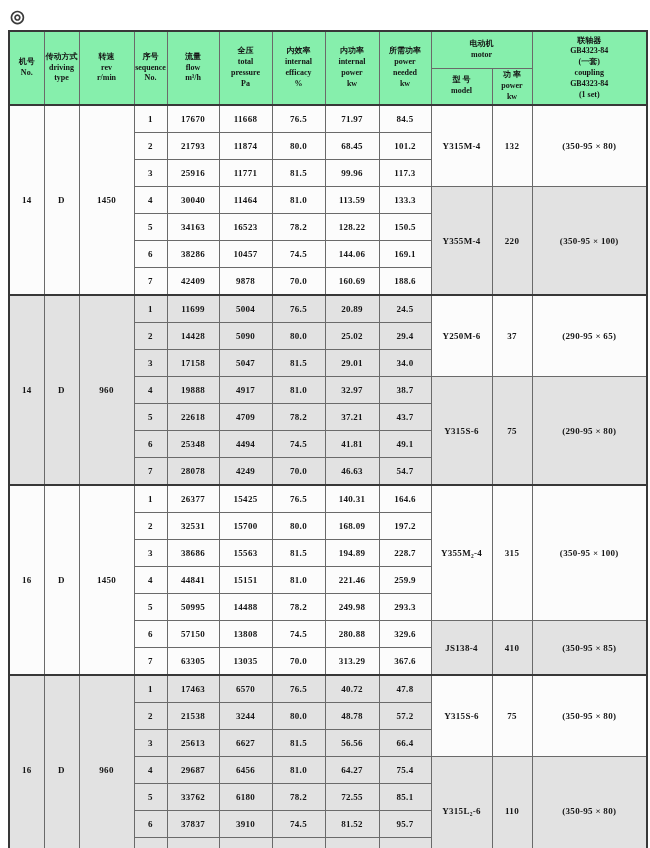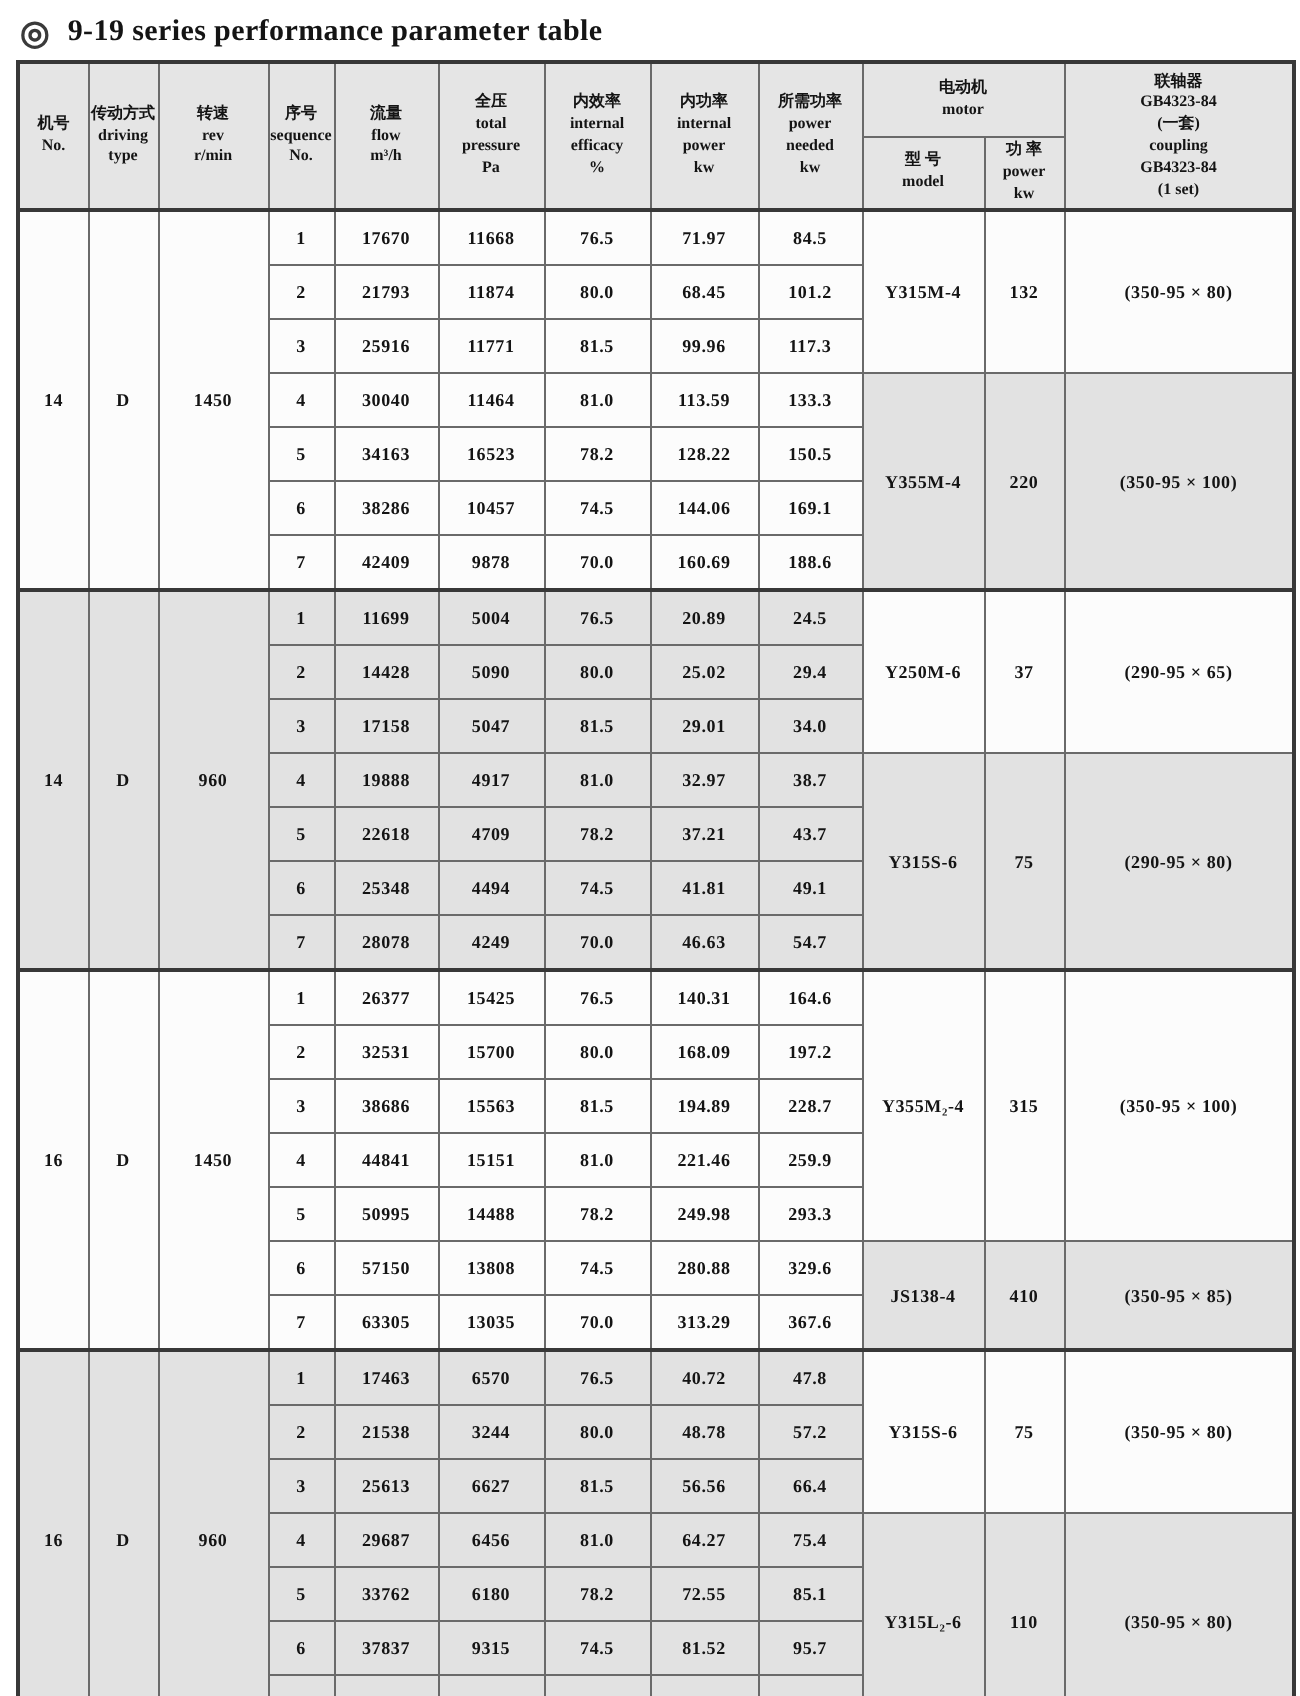--- a/index.html
+++ b/index.html
@@ -27,21 +27,21 @@
     border:2px solid #383838;
   }
   .perf th,.perf td{
     border:1px solid #6a6a6a;
     text-align:center;
     vertical-align:middle;
     padding:0;
     overflow:hidden;
   }
   .perf thead th{
-    background:#e5e5e5;
+    background:#86efac;
     font-size:8px;
     line-height:1.35;
     font-weight:bold;
   }
   .perf thead tr{height:37px;}
   .perf thead{border-bottom:2px solid #383838;}
   .perf tbody td{
     font-size:9px;
     height:26px;
     letter-spacing:0.3px;
@@ -49,21 +49,20 @@
   td.white{background:#fcfcfc;}
   td.gray{background:#e2e2e2;}
   tr.block-start td{border-top:2px solid #383838;}
   td.coupling-cell{font-size:9px;}
 </style>
 </head>
 <body>
 
 <div class="title-row">
   <span class="bullseye">◎</span>
-  <span class="title-en">9-19 series performance parameter table</span>
 </div>
 
 <table class="perf">
   <colgroup>
     <col style="width:35px">
       <col style="width:35px">
       <col style="width:55px">
       <col style="width:33px">
     <col style="width:52px">
       <col style="width:53px">
@@ -334,21 +333,21 @@
         <td class="gray sequence-cell">5</td>
         <td class="gray flow-cell">33762</td>
         <td class="gray pressure-cell">6180</td>
         <td class="gray efficacy-cell">78.2</td>
         <td class="gray internal-power-cell">72.55</td>
         <td class="gray power-needed-cell">85.1</td>
       </tr>
       <tr>
         <td class="gray sequence-cell">6</td>
         <td class="gray flow-cell">37837</td>
-        <td class="gray pressure-cell">9315</td>
+        <td class="gray pressure-cell">3910</td>
         <td class="gray efficacy-cell">74.5</td>
         <td class="gray internal-power-cell">81.52</td>
         <td class="gray power-needed-cell">95.7</td>
       </tr>
       <tr>
         <td class="gray sequence-cell">7</td>
         <td class="gray flow-cell">41912</td>
         <td class="gray pressure-cell">5575</td>
         <td class="gray efficacy-cell">70.0</td>
         <td class="gray internal-power-cell">90.92</td>

